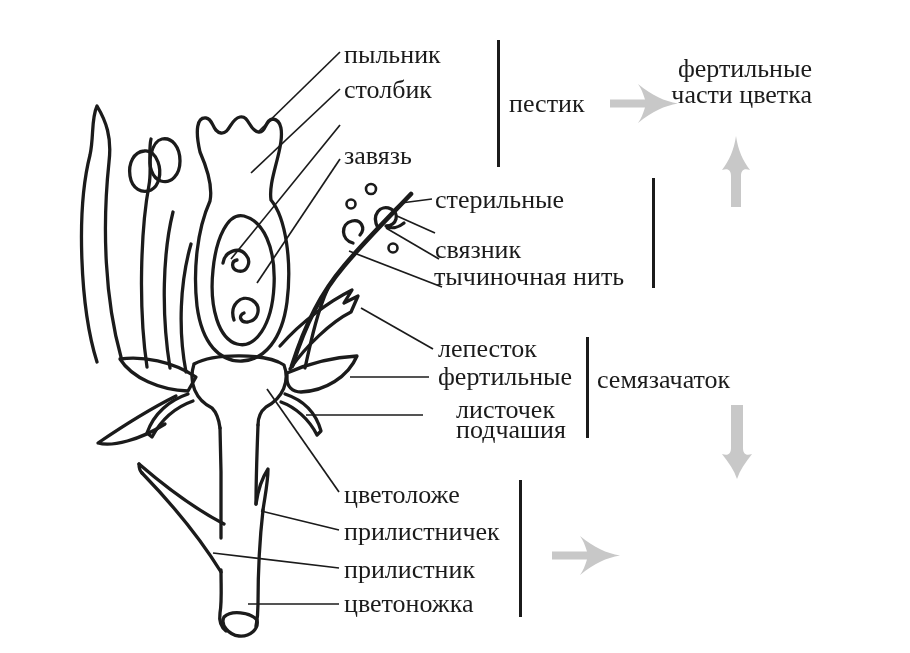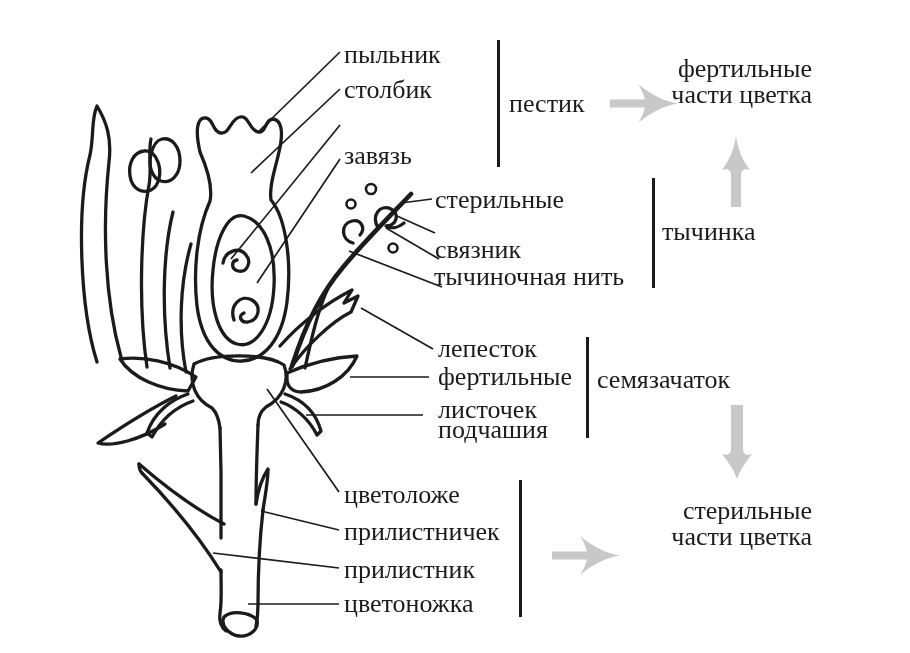--- a/index.html
+++ b/index.html
@@ -9,21 +9,21 @@
   }
   #art{position:absolute;left:0;top:0;}
   .sketch path,.sketch circle{fill:none;stroke-width:3.3;stroke-linecap:round;stroke-linejoin:round;}
   .sketch .thick{stroke-width:4.6;}
   .sketch .thin{stroke-width:2.6;}
   .leaders line{stroke-width:1.7;}
   .lbl{
     position:absolute;font-size:26px;line-height:1;color:#1b1b1b;
     white-space:nowrap;letter-spacing:0px;
   }
-  .lbl.wrap{white-space:normal;}
+  .lbl.wrap{white-space:normal;margin-left:18px;}
   .group-title{
     position:absolute;font-size:26px;color:#1b1b1b;text-align:right;
     width:150px;line-height:1.0;white-space:normal;font-family:Liberation Serif, serif;
   }
   .two-line{width:125px;line-height:0.78;}
 </style>
 </head>
 <body>
 
 <div id="canvas">
@@ -120,28 +120,26 @@
   </svg>
 
   <div class="lbl" style="left:344px;top:42px">пыльник</div>
   <div class="lbl" style="left:344px;top:77px">столбик</div>
   <div class="lbl" style="left:344px;top:143px">завязь</div>
   <div class="lbl" style="left:509px;top:91px">пестик</div>
 
   <div class="lbl" style="left:435px;top:187px">стерильные</div>
   <div class="lbl" style="left:435px;top:237px">связник</div>
   <div class="lbl" style="left:434px;top:264px">тычиночная нить</div>
-  <div class="lbl" style="left:662px;top:219px">тычинка</div>
 
   <div class="lbl" style="left:438px;top:336px">лепесток</div>
   <div class="lbl" style="left:438px;top:364px">фертильные</div>
   <div class="lbl wrap two-line" style="left:438px;top:400px">листочек подчашия</div>
   <div class="lbl" style="left:597px;top:367px">семязачаток</div>
 
   <div class="lbl" style="left:344px;top:482px">цветоложе</div>
   <div class="lbl" style="left:344px;top:519px">прилистничек</div>
   <div class="lbl" style="left:344px;top:557px">прилистник</div>
   <div class="lbl" style="left:344px;top:591px">цветоножка</div>
 
   <div class="group-title" style="left:662px;top:56px">фертильные части цветка</div>
-  <div class="group-title" style="left:662px;top:498px">стерильные части цветка</div>
 
 </div>
 
 </body></html>

